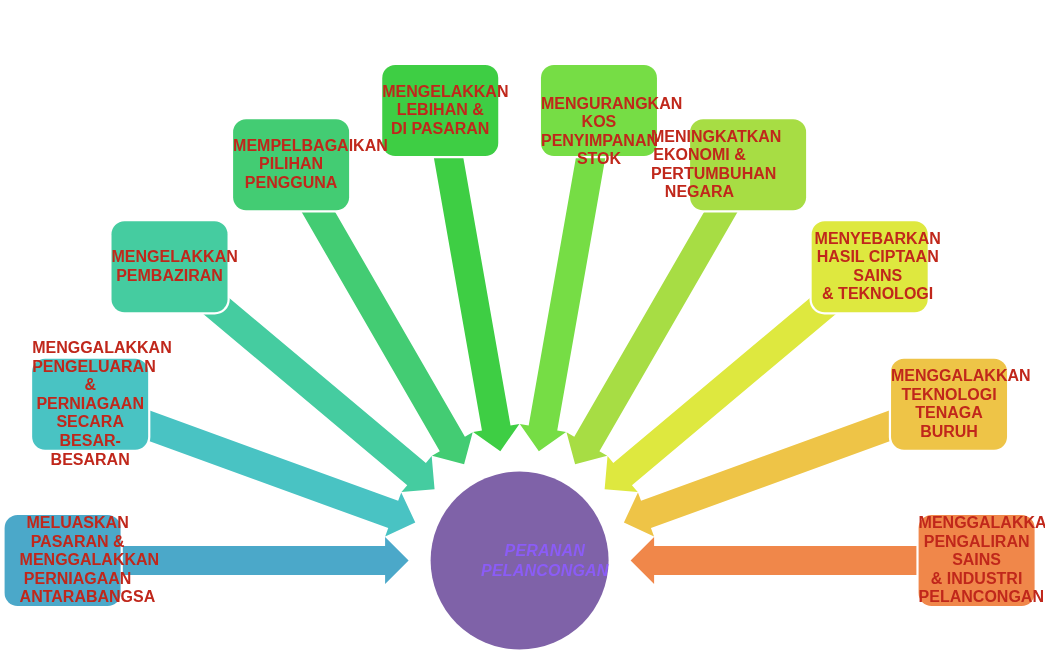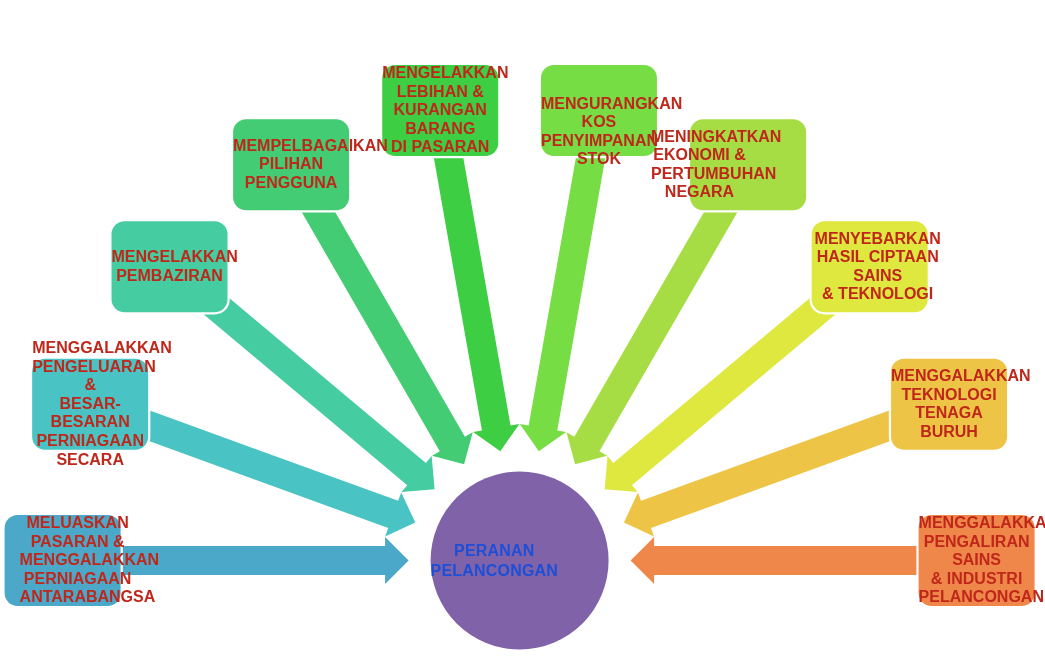--- a/index.html
+++ b/index.html
@@ -9,23 +9,24 @@
     font-family:"Liberation Sans",sans-serif;
   }
   #stage{position:relative;width:1045px;height:663px;background:#fff;}
   svg.diagram{position:absolute;left:0;top:0;width:1045px;height:663px;display:block;}
   .node-label{
     position:absolute;display:flex;align-items:center;justify-content:center;
     text-align:center;color:#C0271B;font-weight:bold;line-height:1.16;
     pointer-events:none;
   }
   .hub-label{
-    position:absolute;display:flex;align-items:center;justify-content:flex-start;
-    text-align:center;color:#1d4ed8;font-weight:bold;line-height:1.2;
+    position:absolute;display:flex;align-items:center;justify-content:flex-end;
+    text-align:center;color:#8b5cf6;font-weight:bold;line-height:1.2;
     letter-spacing:0.2px;
+    font-style:italic;
   }
 </style>
 </head>
 <body>
 
 <div id="stage">
   <svg class="diagram" id="svg-diagram" viewBox="0 0 1045 663">
       <polygon points="408.60,560.50 385.10,537.00 385.10,546.00 56.60,546.00 56.60,575.00 385.10,575.00 385.10,584.00" fill="#4BA8C9"></polygon>
       <polygon points="415.29,522.54 401.25,492.42 398.17,500.87 89.48,388.52 79.56,415.77 388.25,528.12 385.17,536.58" fill="#49C3C3"></polygon>
       <polygon points="434.57,489.15 431.67,456.04 425.89,462.94 174.24,251.78 155.60,274.00 407.25,485.15 401.46,492.05" fill="#45CCA0"></polygon>
@@ -65,41 +66,40 @@
           <div>PASARAN &amp;</div>
           <div>MENGGALAKKAN</div>
           <div>PERNIAGAAN</div>
           <div>ANTARABANGSA</div>
         </div>
       </div>
       <div class="node-label" style="left: 32.1605px; top: 358.697px; width: 116px; height: 91px;">
         <div style="width: 100%;">
           <div>MENGGALAKKAN</div>
           <div>PENGELUARAN &amp;</div>
+          <div>PERNIAGAAN SECARA</div>
           <div>BESAR-BESARAN</div>
-          <div>PERNIAGAAN SECARA</div>
         </div>
       </div>
       <div class="node-label" style="left: 111.518px; top: 221.246px; width: 116px; height: 91px;">
         <div style="width: 100%;">
           <div>MENGELAKKAN</div>
           <div>PEMBAZIRAN</div>
         </div>
       </div>
       <div class="node-label" style="left: 233.1px; top: 119.226px; width: 116px; height: 91px;">
         <div style="width: 100%;">
           <div>MEMPELBAGAIKAN</div>
           <div>PILIHAN PENGGUNA</div>
         </div>
       </div>
       <div class="node-label" style="left: 382.243px; top: 64.9429px; width: 116px; height: 91px;">
         <div style="width: 100%;">
           <div>MENGELAKKAN</div>
           <div>LEBIHAN &amp;</div>
-          <div>KURANGAN BARANG</div>
           <div>DI PASARAN</div>
         </div>
       </div>
       <div class="node-label" style="left: 540.957px; top: 64.9429px; width: 116px; height: 91px;">
         <div style="width: 100%; margin-top: 43px;">
           <div>MENGURANGKAN</div>
           <div>KOS PENYIMPANAN</div>
           <div>STOK</div>
         </div>
       </div>

